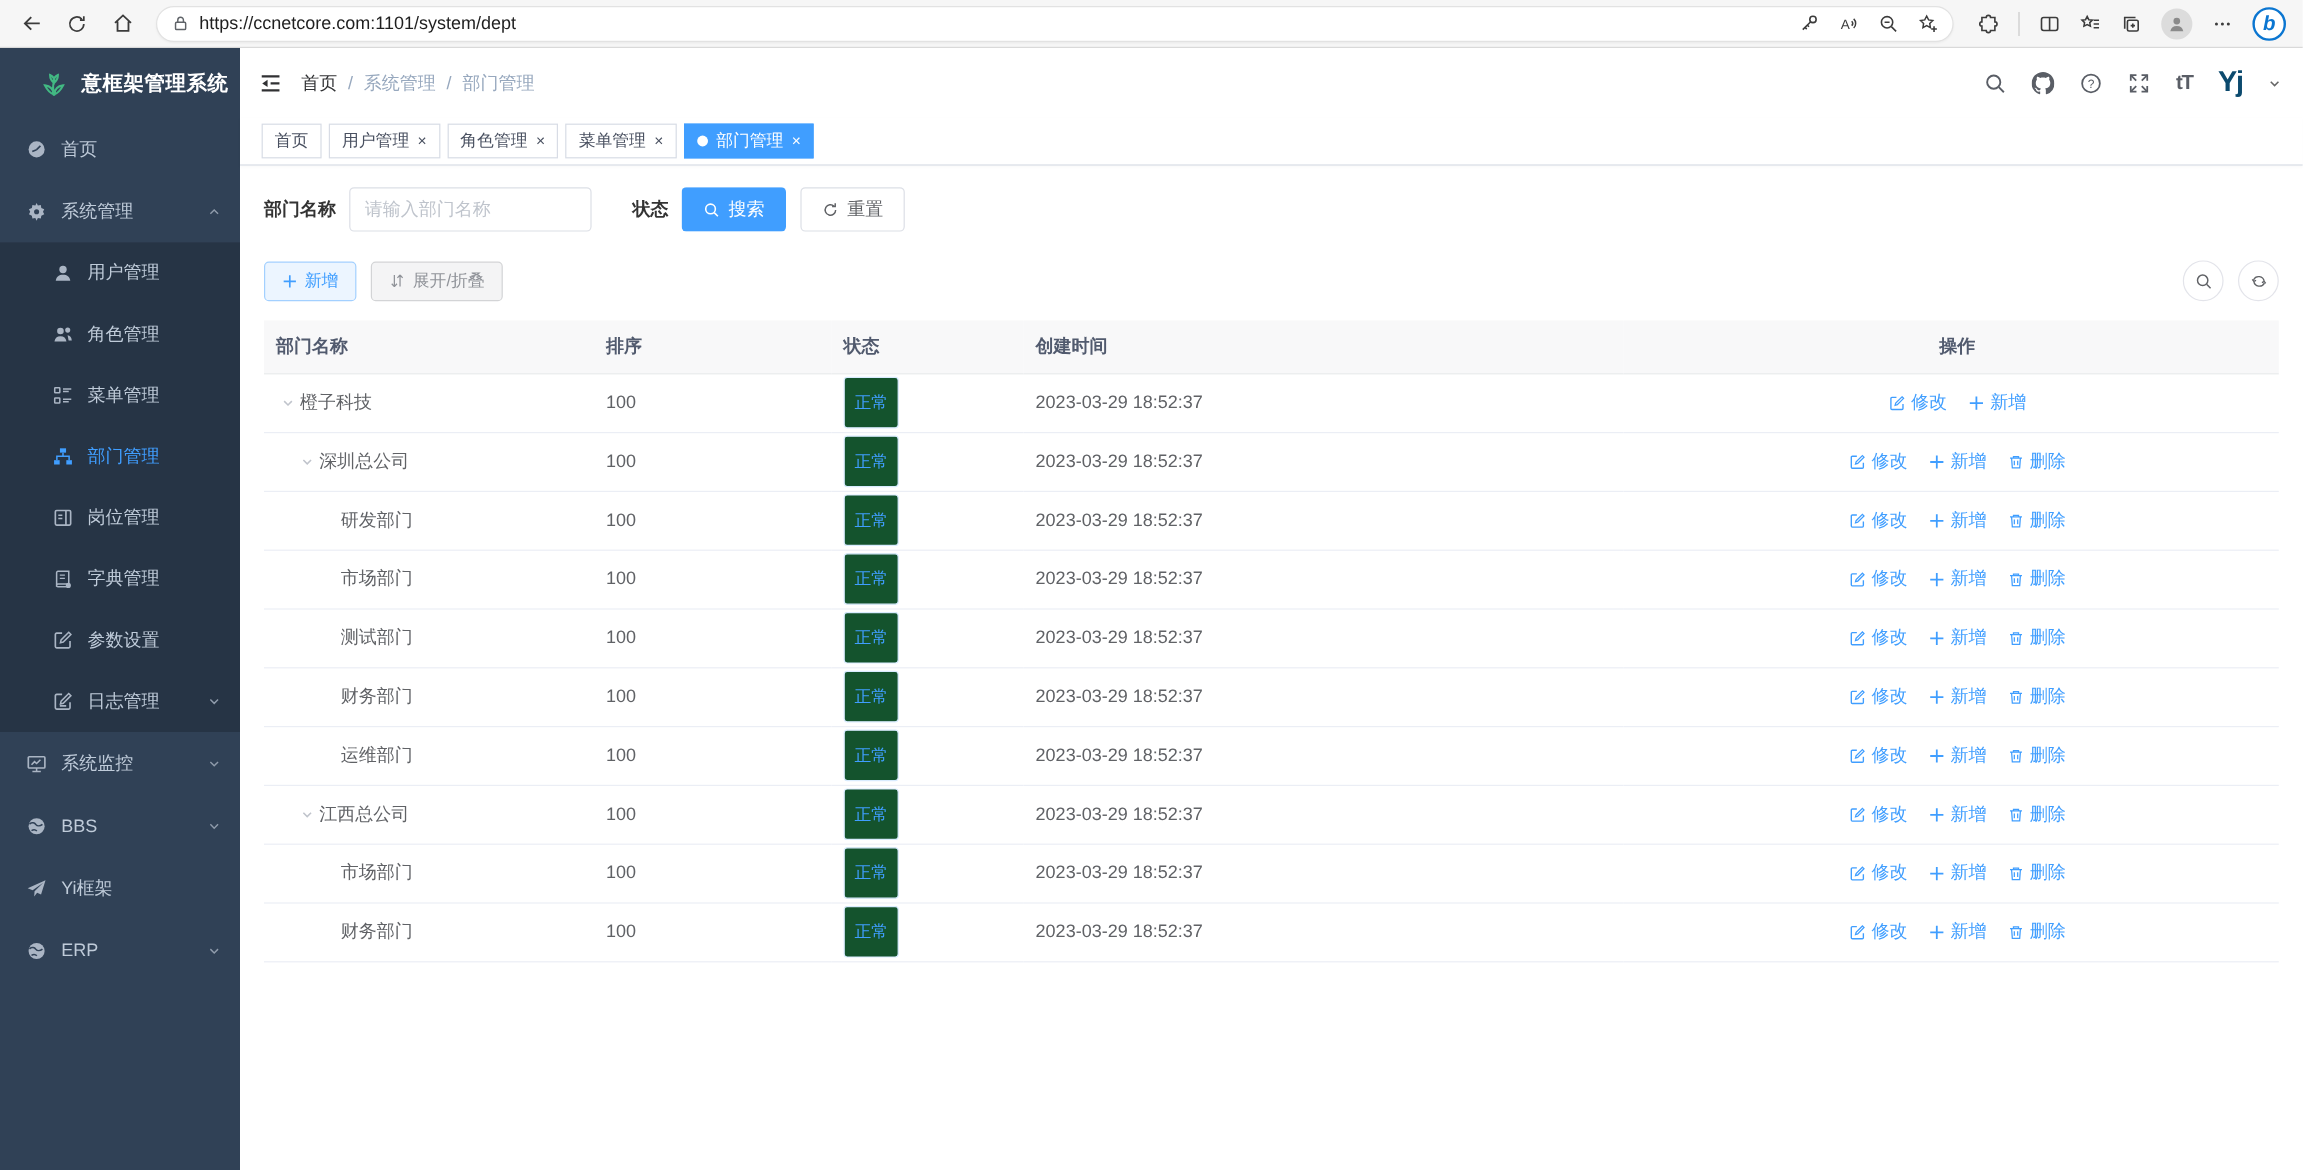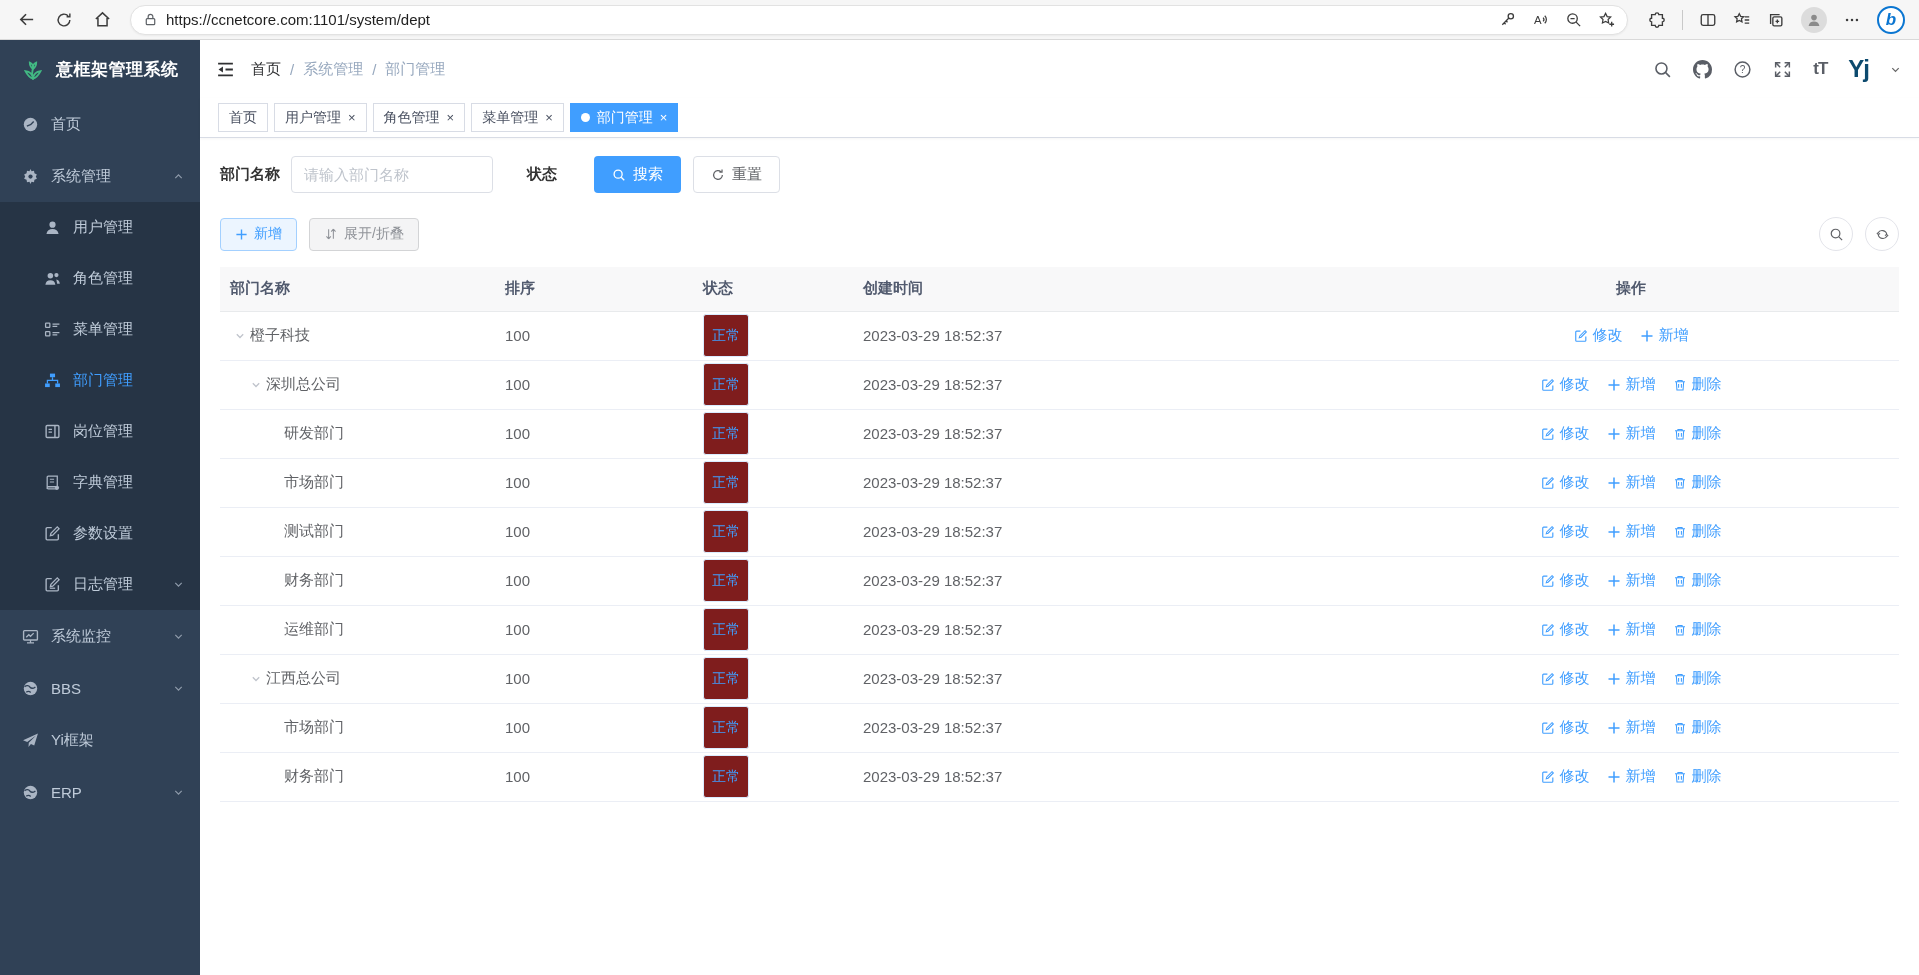--- a/index.html
+++ b/index.html
@@ -20,21 +20,21 @@
   .chrome-right { display:flex; align-items:center; gap:16px; color:#3c3c3c; font-size:18px; padding-left:8px; }
   .vdiv { width:1px; height:20px; background:#c9c9c9; }
   .avatar-circle { width:26px; height:26px; border-radius:50%; background:#dcdcdc; display:flex;
     align-items:center; justify-content:center; color:#8a8a8a; }
   .bing { width:28px; height:28px; border-radius:50%; background:#fff; border:2px solid #0b76d1;
     color:#0b76d1; font-weight:700; font-style:italic; font-size:17px; display:flex; align-items:center; justify-content:center; }
 
   
   .app { display:flex; height:935px; }
   .sidebar { width:200px; background:#304156; color:#bfcbd9; flex-shrink:0; display:flex; flex-direction:column; }
-  .logo { height:58px; display:flex; align-items:center; gap:10px; padding-left:20px; }
+  .logo { height:58px; display:flex; align-items:center; gap:10px; padding-left:32px; }
   .logo .title { color:#fff; font-weight:700; font-size:17px; letter-spacing:.5px; }
   .menu { flex:1; overflow:hidden; font-size:15px; }
   .m-item { height:52px; display:flex; align-items:center; gap:12px; padding:0 14px 0 22px;
     cursor:pointer; position:relative; }
   .m-item .ic { font-size:17px; color:#aab5c4; }
   .m-item .chev { position:absolute; right:16px; font-size:11px; color:#8f9bab; }
   .sub { background:#263445; }
   .sub .m-item { padding-left:44px; height:51px; }
   .m-item.active, .m-item.active .ic { color:#409eff; }
 
@@ -70,21 +70,21 @@
     padding:0 12px; font-size:15px; color:#606266; outline:none;
     font-family:"Liberation Sans","DejaVu Sans",sans-serif; }
   .f-input::placeholder { color:#bfc4cc; }
   .f-select { width:213px; height:37px; border:1px solid #dcdfe6; border-radius:4px;
     display:flex; align-items:center; padding:0 12px; cursor:pointer; margin-left:0; }
   .f-select .ph { color:#bfc4cc; flex:1; }
   .f-select .ic { color:#c0c4cc; font-size:13px; }
   .gap { width:34px; }
   .btn { height:37px; border-radius:4px; display:inline-flex; align-items:center; gap:7px;
     padding:0 17px; font-size:15px; cursor:pointer; border:1px solid transparent; }
-  .btn-primary { background:#409eff; color:#fff; margin-left:26px; }
+  .btn-primary { background:#409eff; color:#fff; }
   .btn-plain { background:#fff; border-color:#dcdfe6; color:#606266; margin-left:12px; }
 
   .toolbar { margin-top:24px; display:flex; align-items:center; }
   .btn-sm { height:33px; padding:0 14px; font-size:14px; border-radius:4px;
     display:inline-flex; align-items:center; gap:6px; cursor:pointer; }
   .btn-add { background:#ecf5ff; border:1px solid #a3d0ff; color:#409eff; }
   .btn-toggle { background:#f4f4f5; border:1px solid #d3d4d6; color:#909399; margin-left:12px; }
   .tb-right { margin-left:auto; display:flex; gap:12px; }
   .circle-btn { width:34px; height:34px; border-radius:50%; border:1px solid #e3e4ea; background:#fff;
     display:flex; align-items:center; justify-content:center; color:#606266; font-size:15px; cursor:pointer; }
@@ -92,21 +92,21 @@
   table.grid { width:100%; margin-top:16px; border-collapse:collapse; table-layout:fixed; }
   .grid th { background:#f8f8f9; color:#515a6e; font-weight:700; font-size:15px; text-align:left;
     height:44px; padding-left:10px; border-bottom:1px solid #e8eaec; }
   .grid th.c-actions { text-align:center; }
   .grid td { height:49px; border-bottom:1px solid #ebeef5; color:#606266; font-size:15px; padding-left:10px; }
   .c-name-wrap { display:flex; align-items:center; }
   .indent { display:inline-block; }
   .indent.lv0 { width:0; } .indent.lv1 { width:16px; } .indent.lv2 { width:34px; }
   .tree-arrow { color:#c0c4cc; font-size:12px; width:20px; flex-shrink:0; }
   .arrow-ph { width:20px; flex-shrink:0; display:inline-block; }
-  .badge { display:inline-block; background:#7f1d1d; border:1px solid #d9ecff; color:#409eff;
+  .badge { display:inline-block; background:#14532d; border:1px solid #d9ecff; color:#409eff;
     font-size:14px; padding:13px 8px; border-radius:3px; line-height:1.1; }
   .c-actions .acts { display:flex; justify-content:center; gap:17px; }
   .act { color:#409eff; display:inline-flex; align-items:center; gap:5px; cursor:pointer;
     text-decoration:none; font-size:15px; }
   .act .ic { font-size:14px; }
 </style>
 </head>
 <body>
 
 <div class="chrome">

